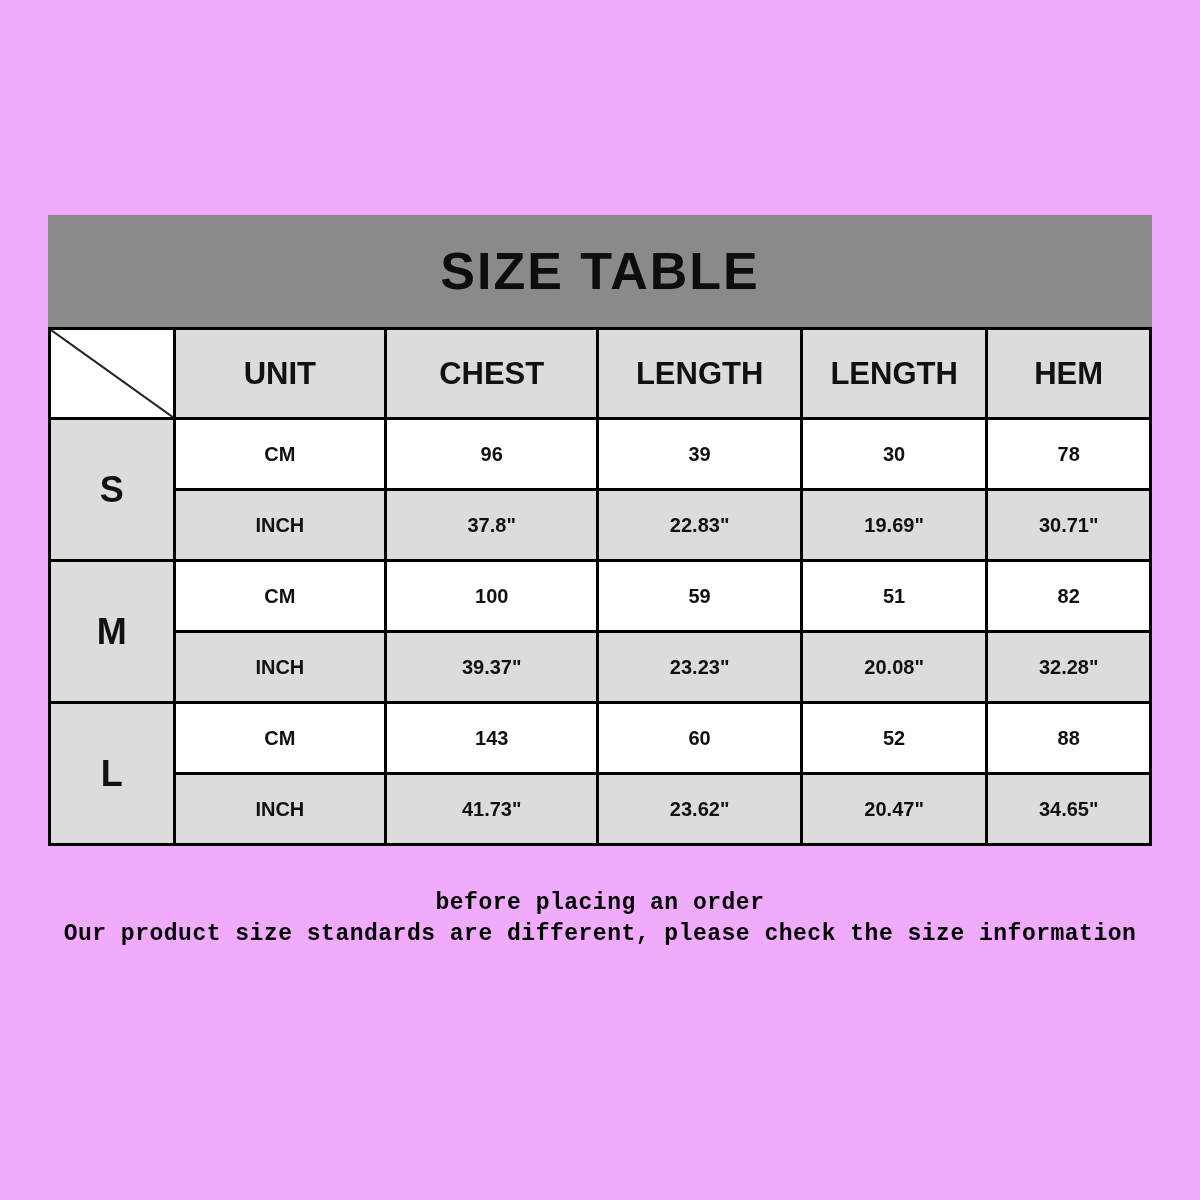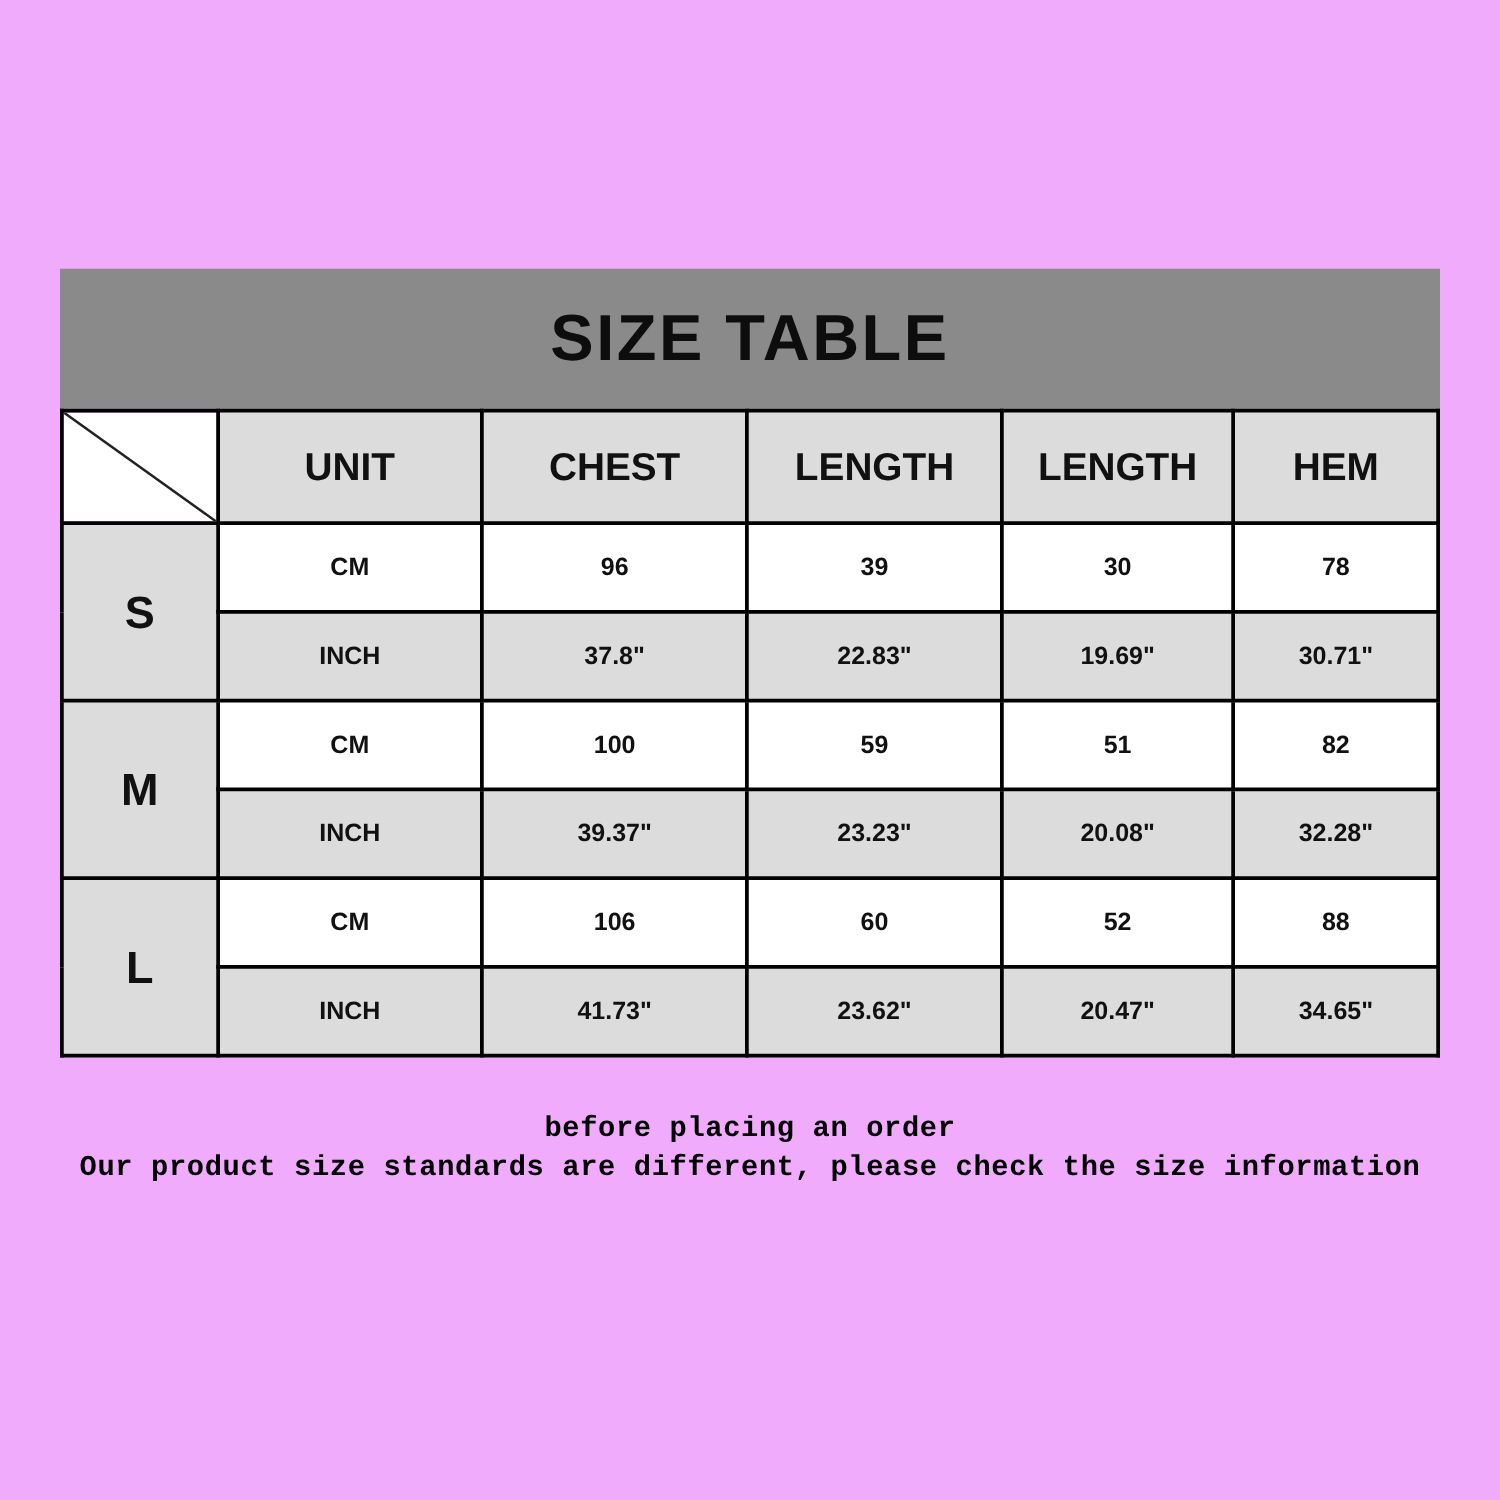--- a/index.html
+++ b/index.html
@@ -149,21 +149,21 @@
         <td class="unit-cell">INCH</td>
         <td class="value-cell">39.37"</td>
         <td class="value-cell">23.23"</td>
         <td class="value-cell">20.08"</td>
         <td class="value-cell">32.28"</td>
       </tr>
 
       <tr class="data-row row-cm">
         <td class="size-label-cell" rowspan="2">L</td>
         <td class="unit-cell">CM</td>
-        <td class="value-cell">106</td>
+        <td class="value-cell">143</td>
         <td class="value-cell">60</td>
         <td class="value-cell">52</td>
         <td class="value-cell">88</td>
       </tr>
       <tr class="data-row row-inch">
         <td class="unit-cell">INCH</td>
         <td class="value-cell">41.73"</td>
         <td class="value-cell">23.62"</td>
         <td class="value-cell">20.47"</td>
         <td class="value-cell">34.65"</td>

